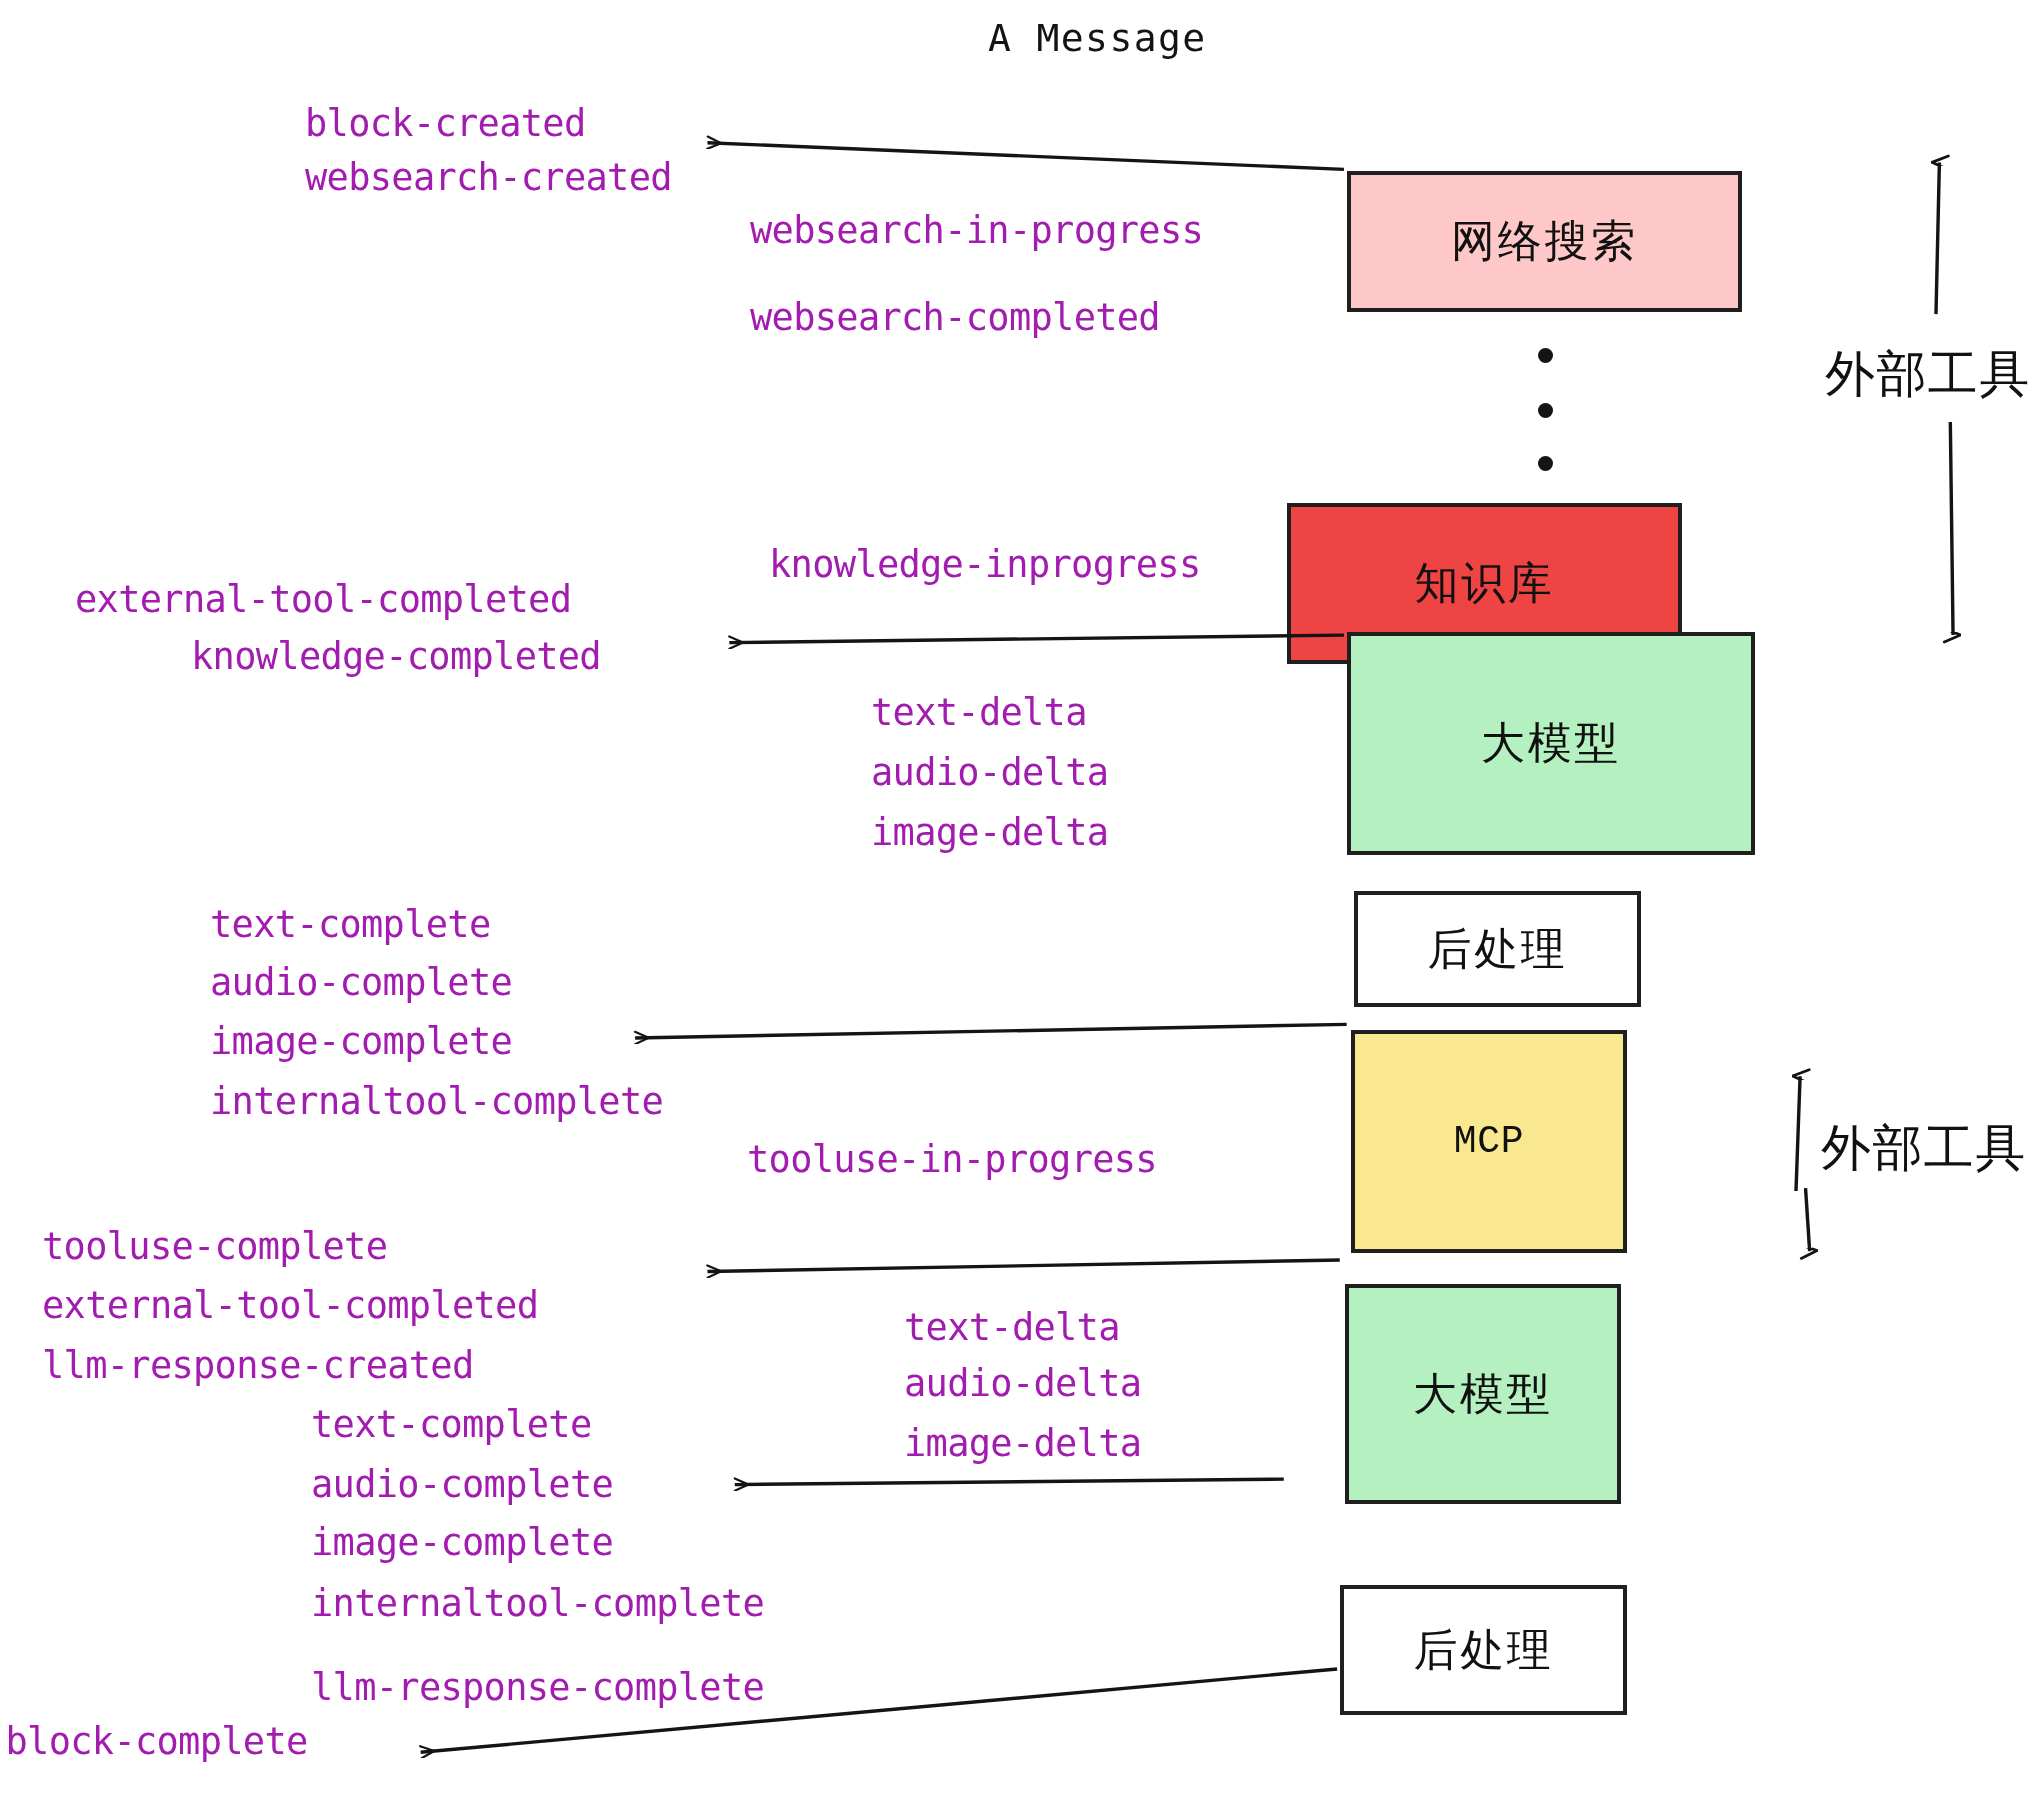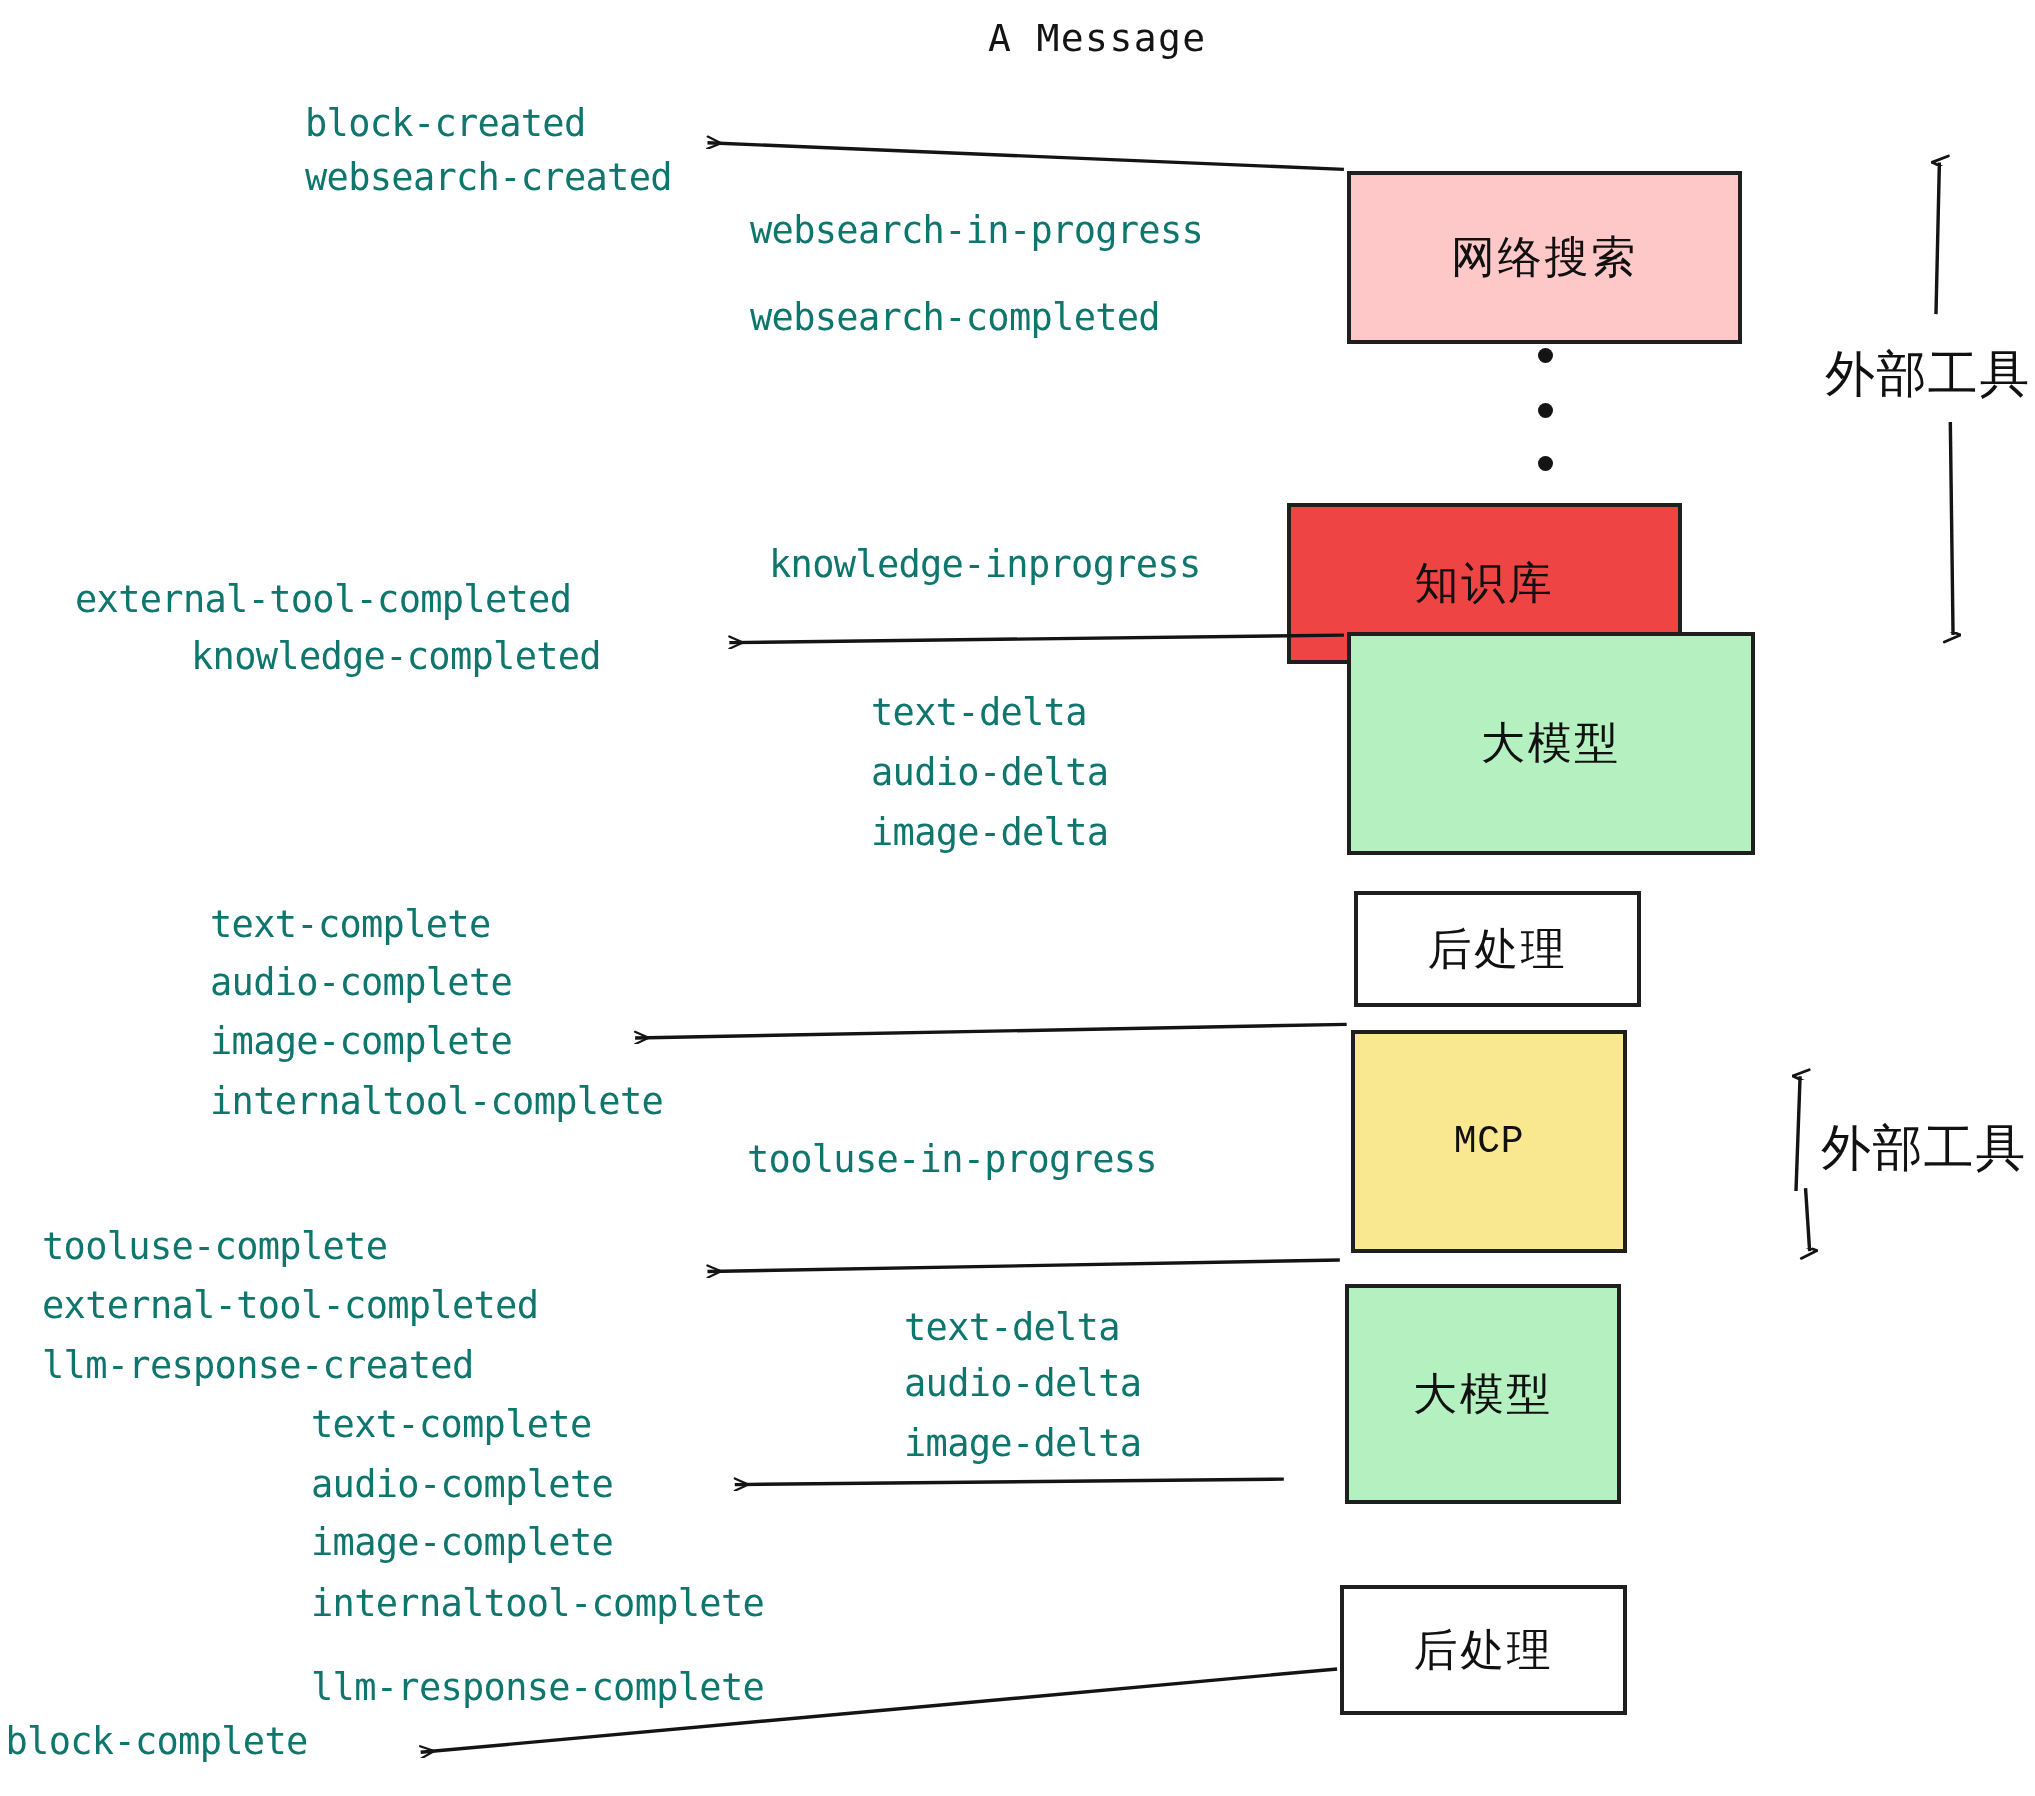--- a/index.html
+++ b/index.html
@@ -9,21 +9,21 @@
     background:#ffffff;
     overflow:hidden;
     font-family:"DejaVu Sans Mono","Liberation Mono",monospace;
     color:#1a1a1a;
   }
   .evt{
     position:absolute;
     font-family:"DejaVu Sans Mono","Liberation Mono",monospace;
     font-size:37px;
     line-height:1;
-    color:#0f766e;
+    color:#a21caf;
     white-space:nowrap;
     letter-spacing:-0.7px;
   }
   .title{
     position:absolute;
     font-family:"DejaVu Sans Mono","Liberation Mono",monospace;
     font-size:38px;
     color:#141414;
     white-space:nowrap;
     letter-spacing:1.4px;
@@ -67,21 +67,21 @@
     pointer-events:none;
   }
 </style>
 </head>
 <body>
 
 <div id="page">
 
   <div class="title" style="left:988px; top:16.4px;">A Message</div>
 
-  <div class="box" style="left:1347px; top:171px; width:395px; height:173px; background:#FFC8C8;">
+  <div class="box" style="left:1347px; top:171px; width:395px; height:141px; background:#FFC8C8;">
     <span>网络搜索</span>
   </div>
 
   <div class="box" style="left:1287px; top:503px; width:395px; height:161px; background:#ef4444;">
     <span>知识库</span>
   </div>
 
   <div class="box" style="left:1347px; top:632px; width:408px; height:223px; background:#B5F0C0;">
     <span>大模型</span>
   </div>

